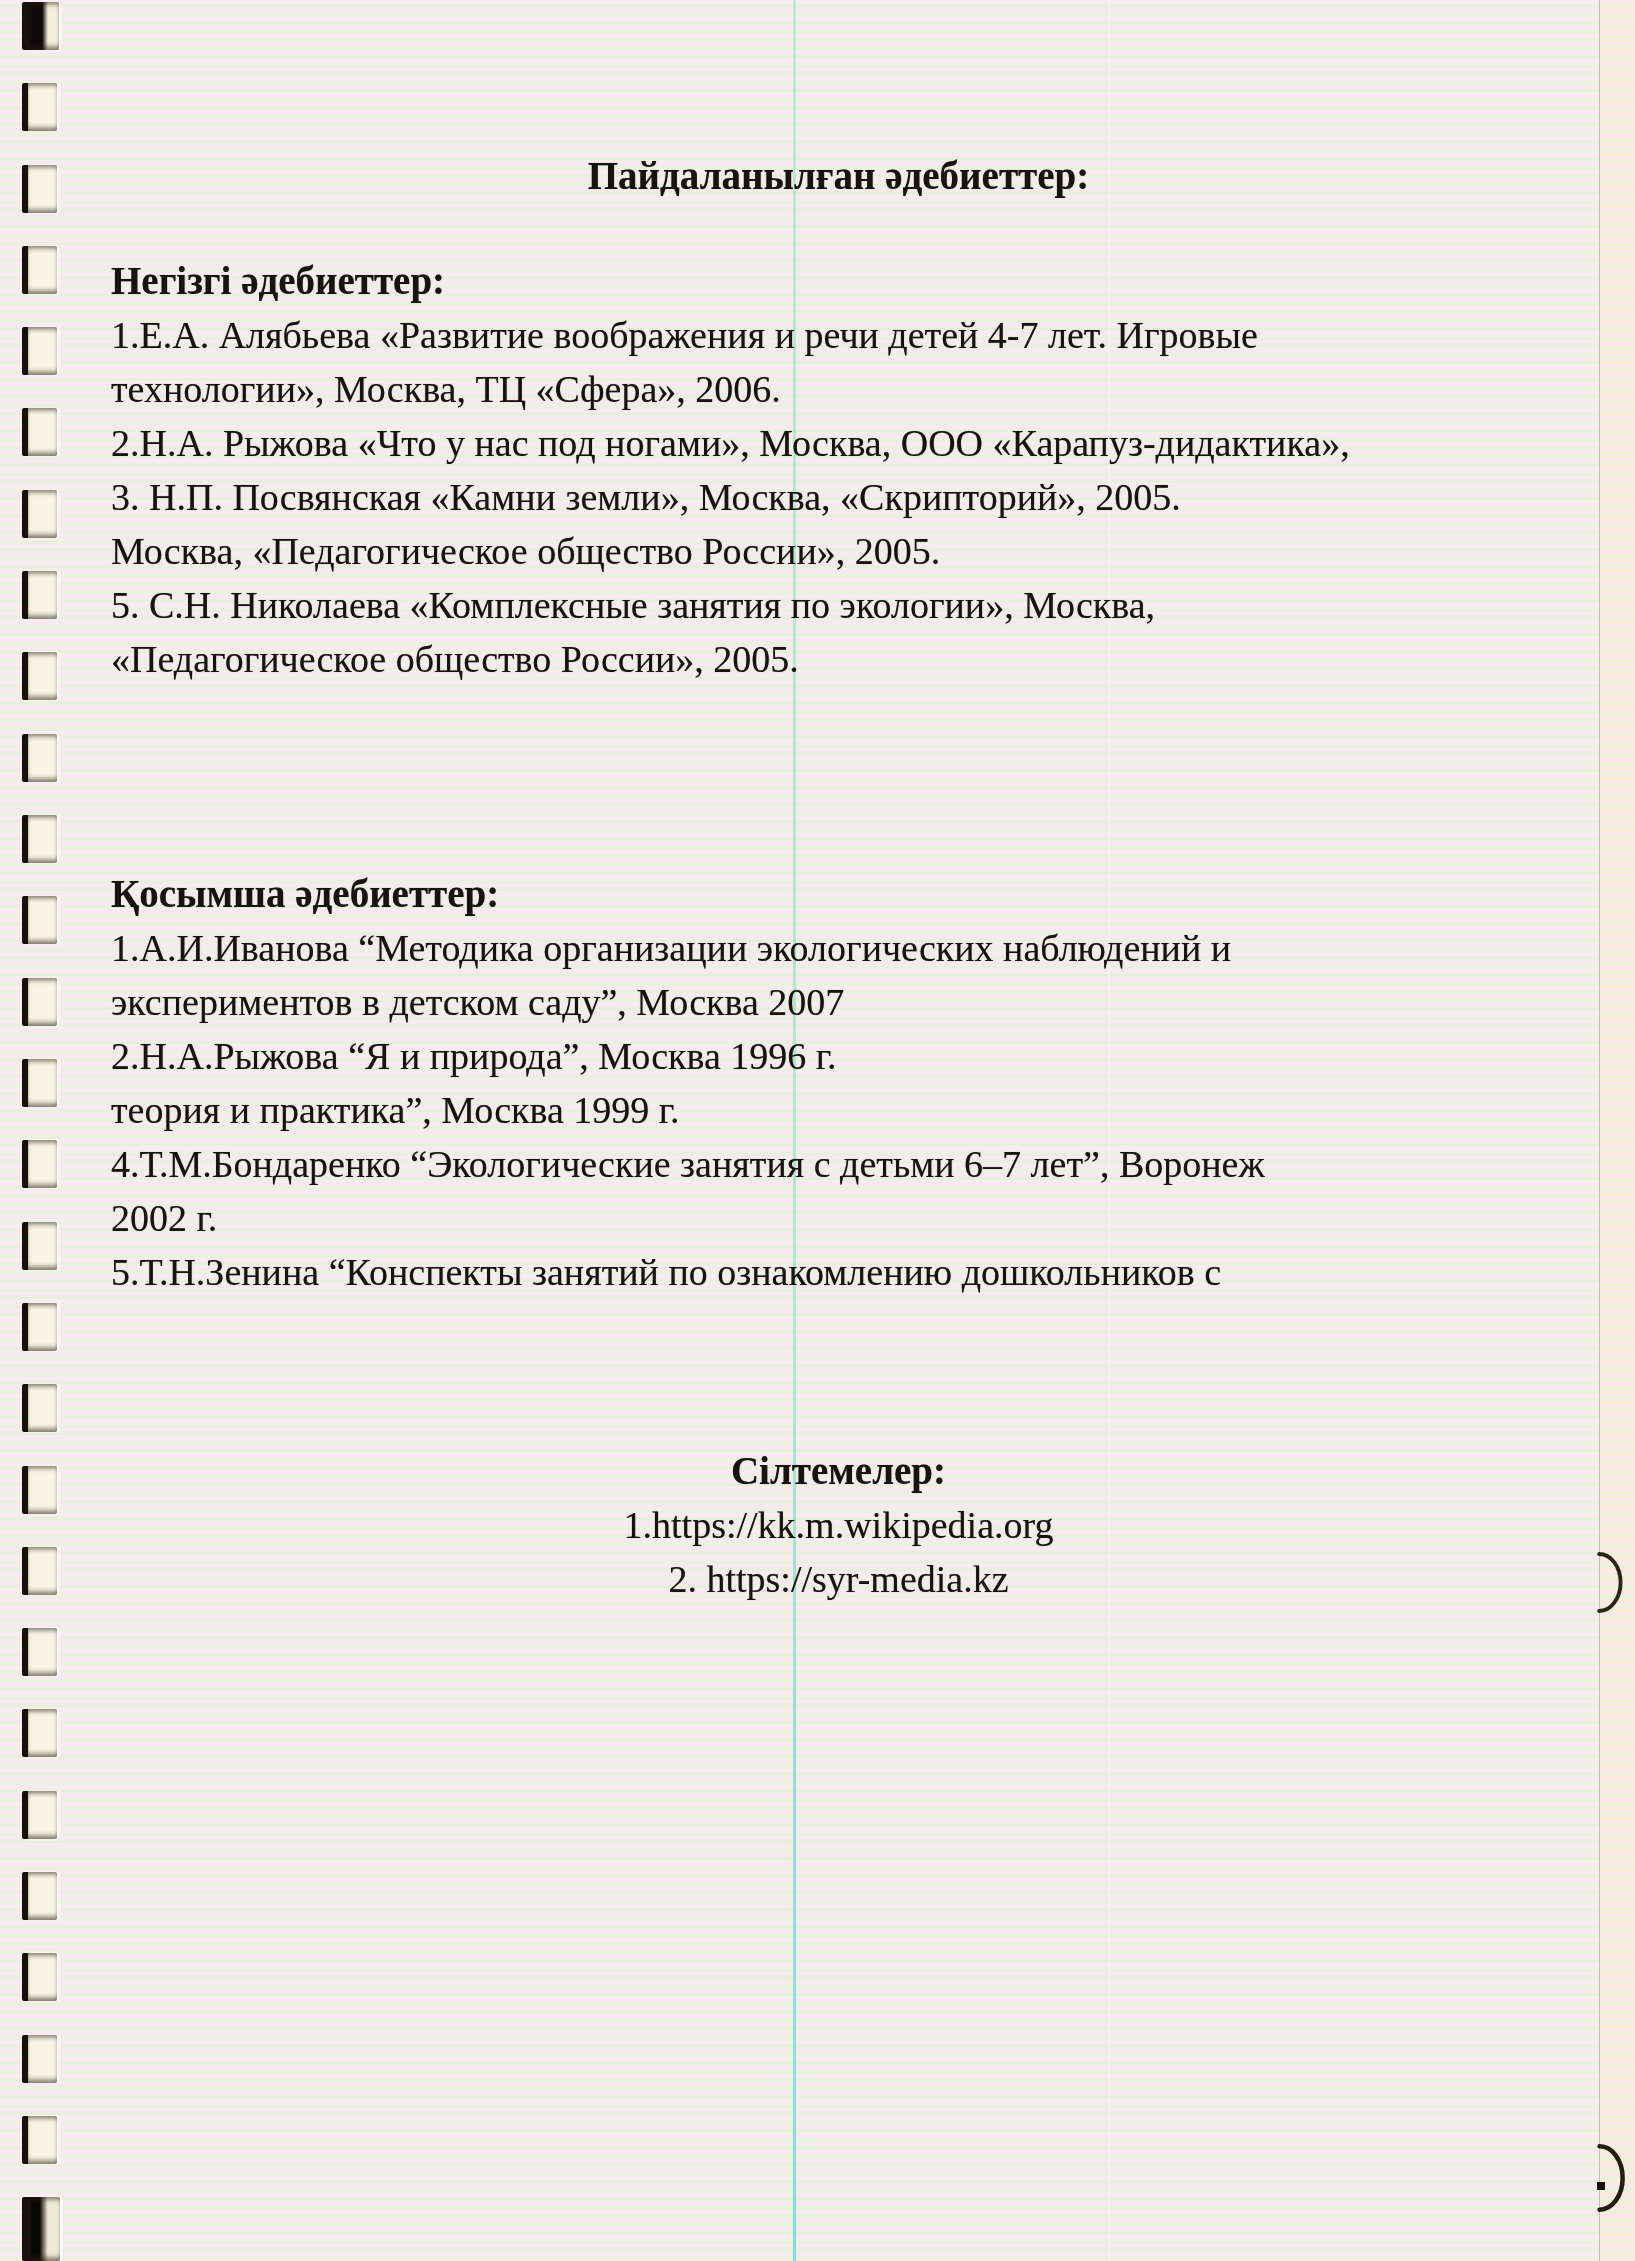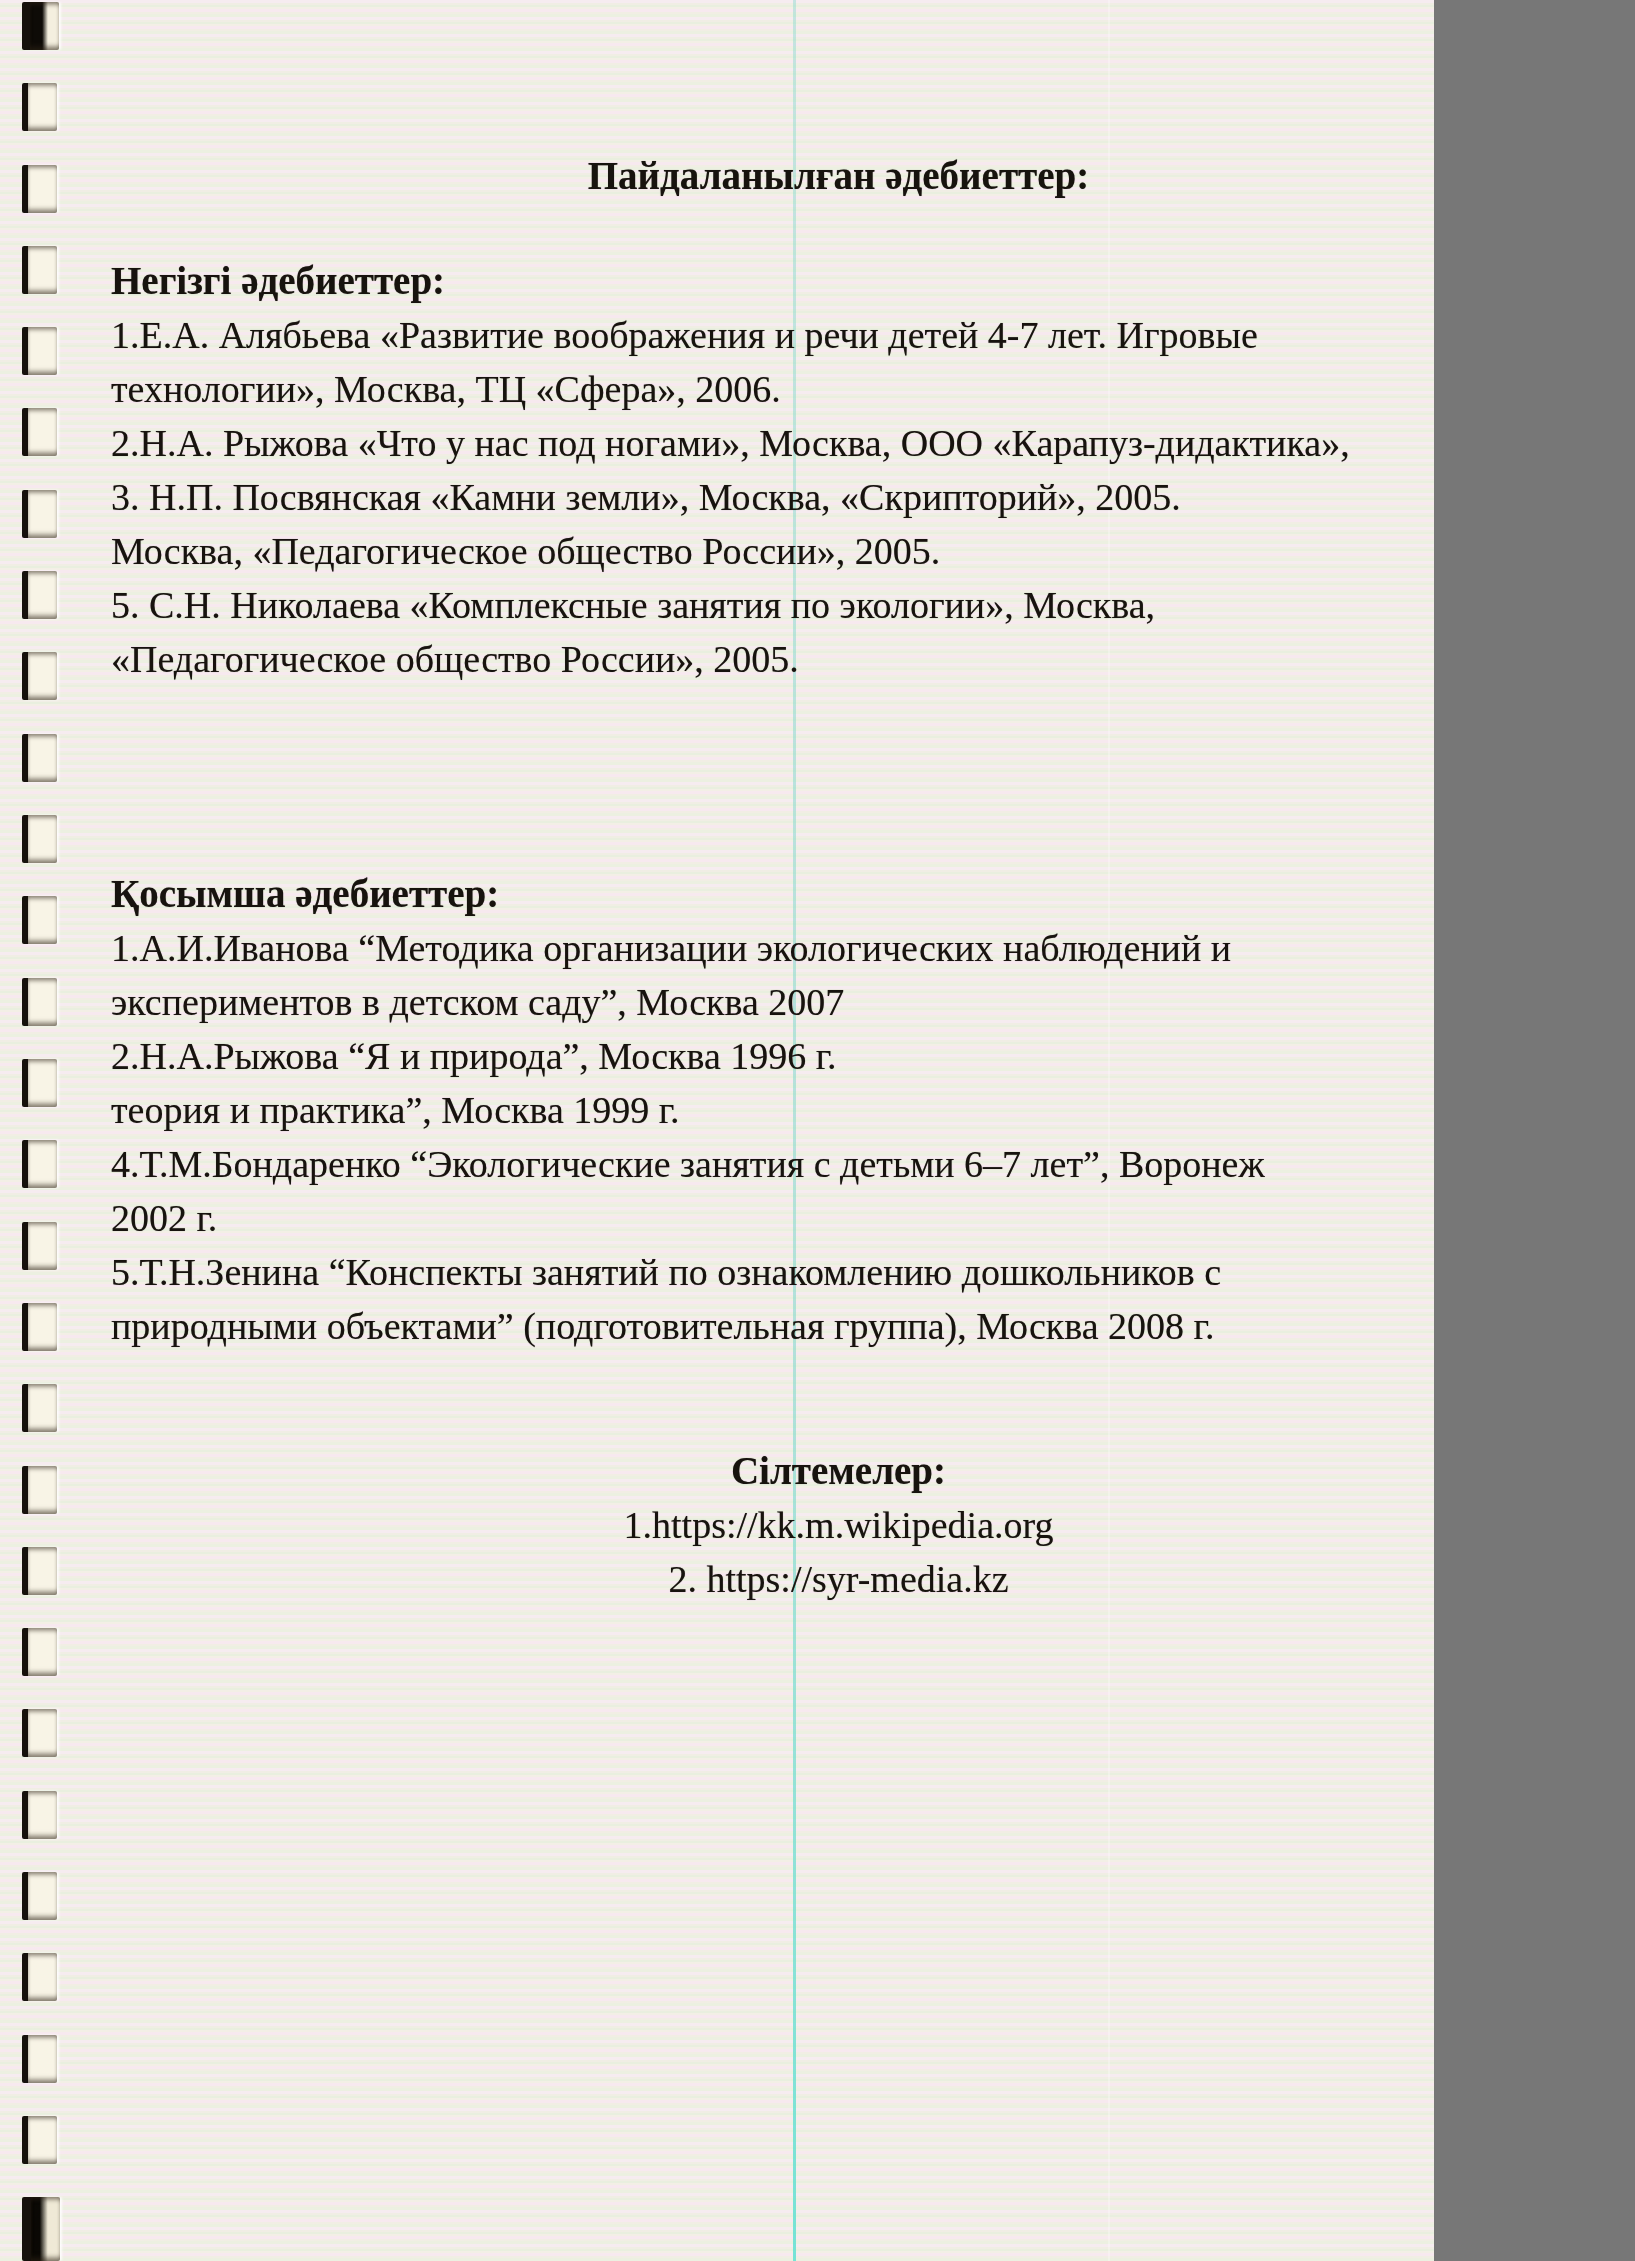--- a/index.html
+++ b/index.html
@@ -1,18 +1,18 @@
 <!DOCTYPE html>
 <html style="font-size:10.4px"><head>
 <meta charset="utf-8">
 <style>
   html,body{margin:0;padding:0;background:#777;}
   .page{
     position:relative;
-    width:1434px;height:2261px;
+    width:1635px;height:2261px;
     overflow:hidden;
     background:#ffffff;
     font-family:"Liberation Serif","DejaVu Serif",serif;
   }
   
   .stripes{
     position:absolute;inset:0;
     background:
       repeating-linear-gradient(180deg,
         #f6ecf0 0px, #f6ecf0 2.6px,
@@ -153,21 +153,20 @@
 
     <div class="section sec-2">
       <div class="heading">Қосымша әдебиеттер:</div>
       <div class="ln">1.А.И.Иванова “Методика организации экологических наблюдений и</div>
       <div class="ln">экспериментов в детском саду”, Москва 2007</div>
       <div class="ln">2.Н.А.Рыжова “Я и природа”, Москва 1996 г.</div>
       <div class="ln">теория и практика”, Москва 1999 г.</div>
       <div class="ln">4.Т.М.Бондаренко “Экологические занятия с детьми 6–7 лет”, Воронеж</div>
       <div class="ln">2002 г.</div>
       <div class="ln">5.Т.Н.Зенина “Конспекты занятий по ознакомлению дошкольников с</div>
-      <div class="ln">природными объектами” (подготовительная группа), Москва 2008 г.</div>
     </div>
 
     <div class="section sec-3">
       <div class="heading">Сілтемелер:</div>
       <div class="ln">1.https://kk.m.wikipedia.org</div>
       <div class="ln">2. https://syr-media.kz</div>
     </div>
   </div>
 </div>
 

